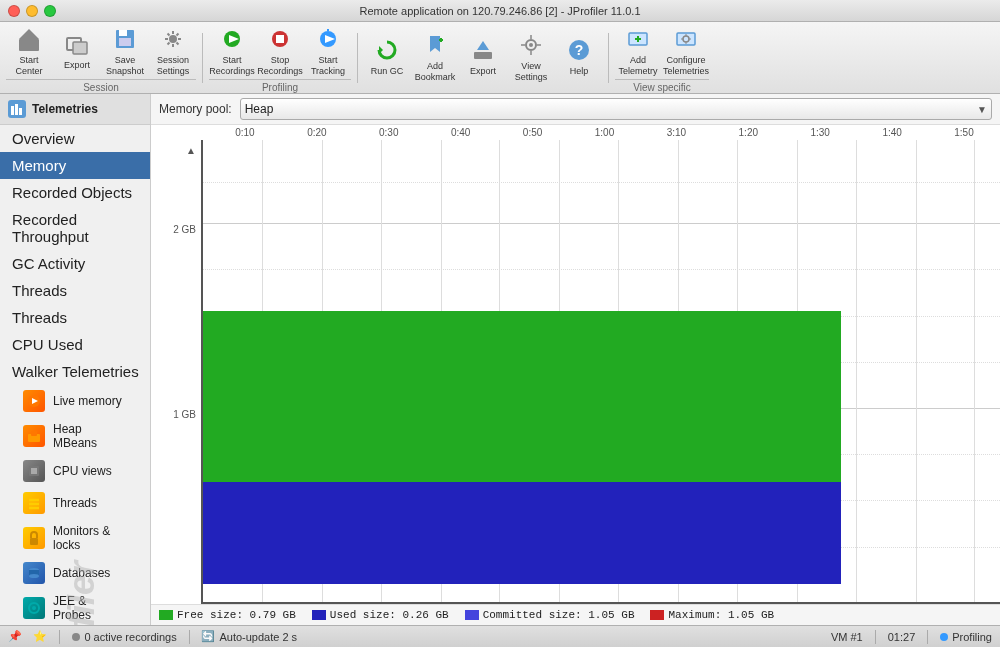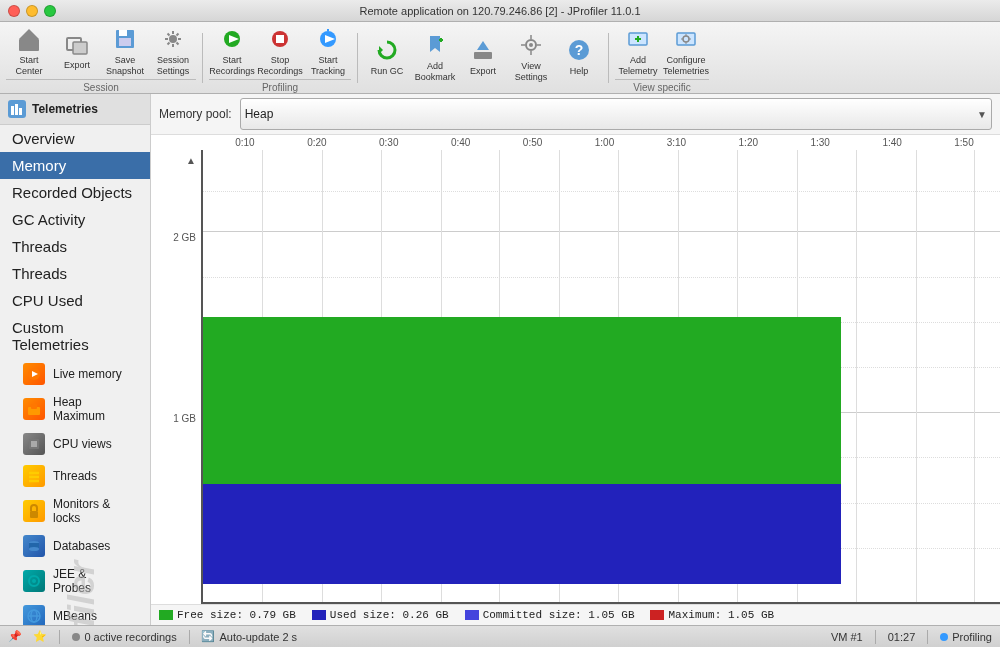--- a/index.html
+++ b/index.html
@@ -43,21 +43,21 @@
     .icon-yellow { background: linear-gradient(135deg, #ffcc00, #ff9900); }
     .icon-teal { background: linear-gradient(135deg, #00aaaa, #007777); }
     .icon-globe { background: linear-gradient(135deg, #4499dd, #2266bb); }
 
     
     .content { flex: 1; display: flex; flex-direction: column; background: white; overflow: hidden; }
 
     
     .memory-pool-bar { display: flex; align-items: center; padding: 4px 8px; background: #f5f5f5; border-bottom: 1px solid #ddd; flex-shrink: 0; gap: 8px; }
     .memory-pool-label { font-size: 12px; color: #333; font-weight: 500; }
-    .memory-pool-select { flex: 1; height: 32px; border: 1px solid #aaa; border-radius: 3px; background: linear-gradient(180deg, #fff 0%, #e8e8e8 100%); font-size: 12px; padding: 4px 4px; display: flex; align-items: center; justify-content: space-between; cursor: pointer; }
+    .memory-pool-select { flex: 1; height: 22px; border: 1px solid #aaa; border-radius: 3px; background: linear-gradient(180deg, #fff 0%, #e8e8e8 100%); font-size: 12px; padding: 4px 4px; display: flex; align-items: center; justify-content: space-between; cursor: pointer; }
     .memory-pool-select-text { font-size: 12px; color: #222; }
     .dropdown-arrow { color: #555; font-size: 10px; }
 
     
     .chart-container { flex: 1; display: flex; flex-direction: column; overflow: hidden; }
     .chart-wrapper { flex: 1; position: relative; display: flex; }
     .chart-y-axis { width: 50px; flex-shrink: 0; display: flex; flex-direction: column; justify-content: space-between; padding: 5px 0; position: relative; }
     .chart-area { flex: 1; position: relative; border-left: 2px solid #555; border-bottom: 2px solid #555; overflow: hidden; }
 
     
@@ -265,52 +265,55 @@
     <div class="sidebar-item">
       <span>Overview</span>
     </div>
     <div class="sidebar-item active">
       <span>Memory</span>
     </div>
     <div class="sidebar-item">
       <span>Recorded Objects</span>
     </div>
     <div class="sidebar-item">
+      <span>Recorded Throughput</span>
+    </div>
+    <div class="sidebar-item">
       <span>GC Activity</span>
     </div>
     <div class="sidebar-item">
       <span>Threads</span>
     </div>
     <div class="sidebar-item">
       <span>Threads</span>
     </div>
     <div class="sidebar-item">
       <span>CPU Used</span>
     </div>
     <div class="sidebar-item">
-      <span>Custom Telemetries</span>
+      <span>Walker Telemetries</span>
     </div>
 
     <div class="sidebar-subsection">
       <div class="sub-icon icon-orange">
         <svg width="16" height="16" viewBox="0 0 16 16">
             <circle cx="8" cy="8" r="6" fill="#ff7700"></circle>
             <polygon points="6,5 12,8 6,11" fill="white"></polygon>
           </svg>
       </div>
       <span>Live memory</span>
     </div>
     <div class="sidebar-subsection">
       <div class="sub-icon icon-orange">
         <svg width="16" height="16" viewBox="0 0 16 16">
             <rect x="2" y="6" width="12" height="8" rx="1" fill="#ff9900"></rect>
             <rect x="5" y="3" width="6" height="5" rx="1" fill="#ff7700"></rect>
           </svg>
       </div>
-      <span>Heap Maximum</span>
+      <span>Heap MBeans</span>
     </div>
     <div class="sidebar-subsection">
       <div class="sub-icon icon-gray">
         <svg width="16" height="16" viewBox="0 0 16 16">
             <rect x="3" y="3" width="10" height="10" rx="1" fill="#777"></rect>
             <rect x="5" y="5" width="6" height="6" fill="#aaa"></rect>
           </svg>
       </div>
       <span>CPU views</span>
     </div>

